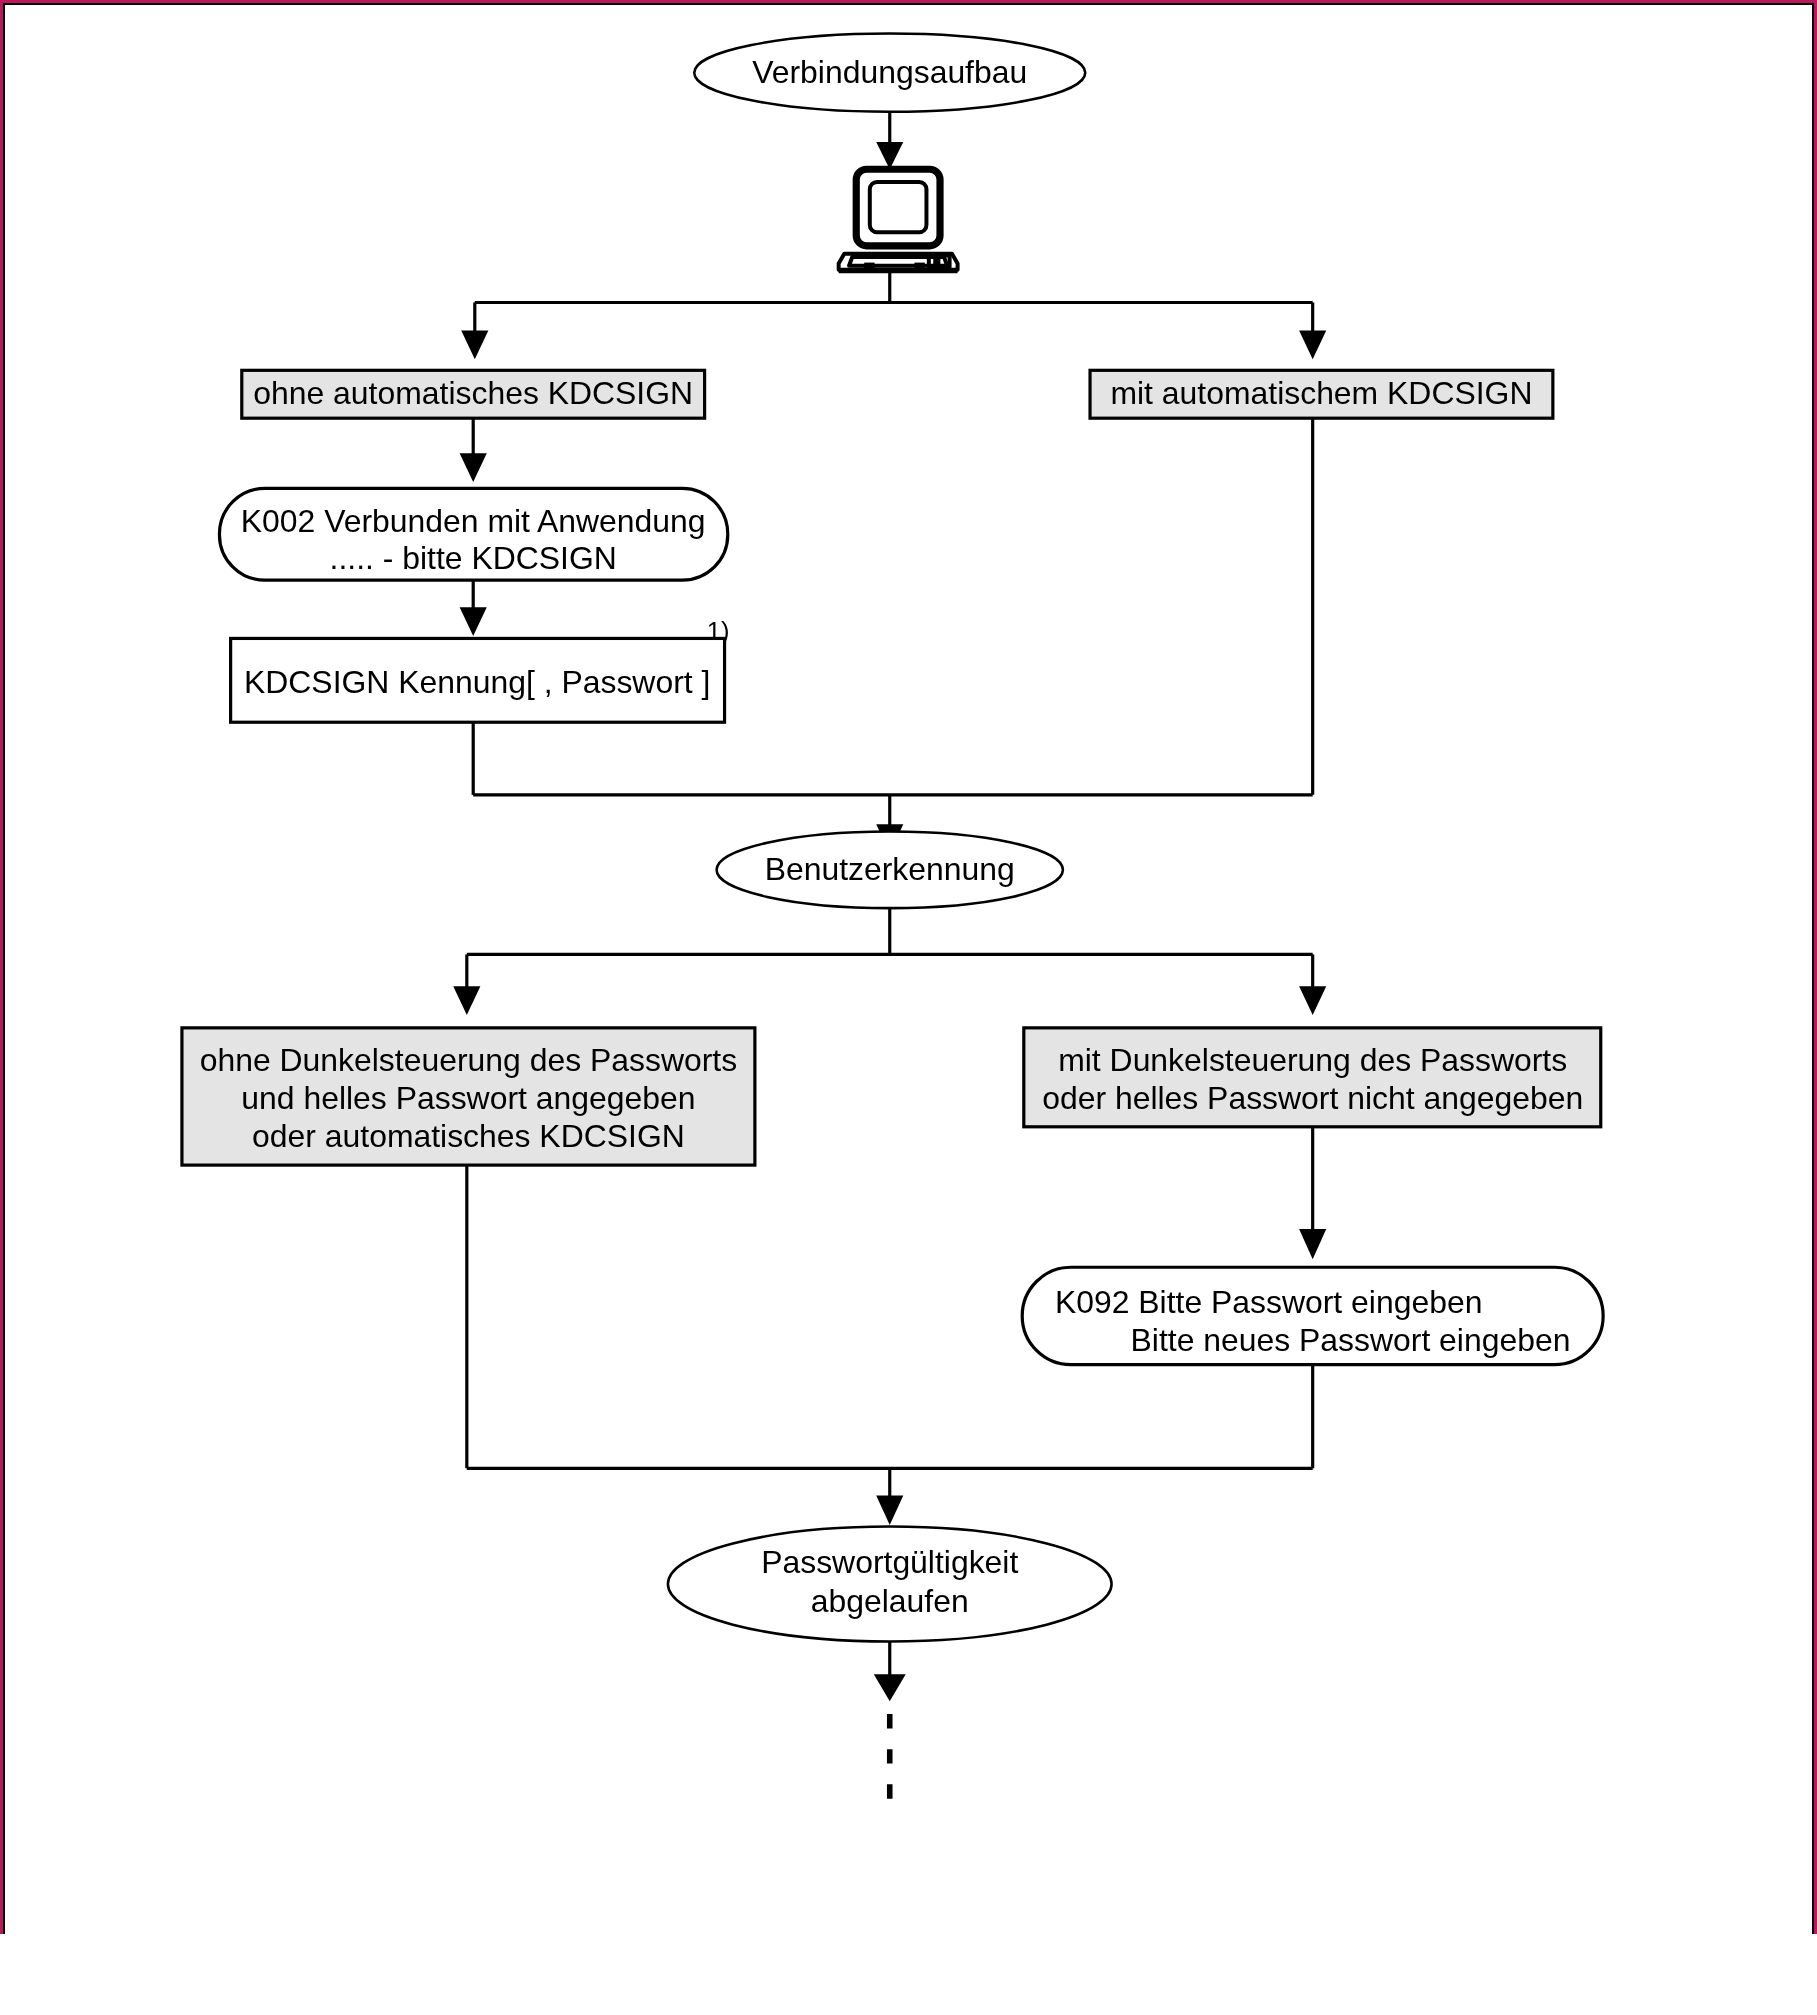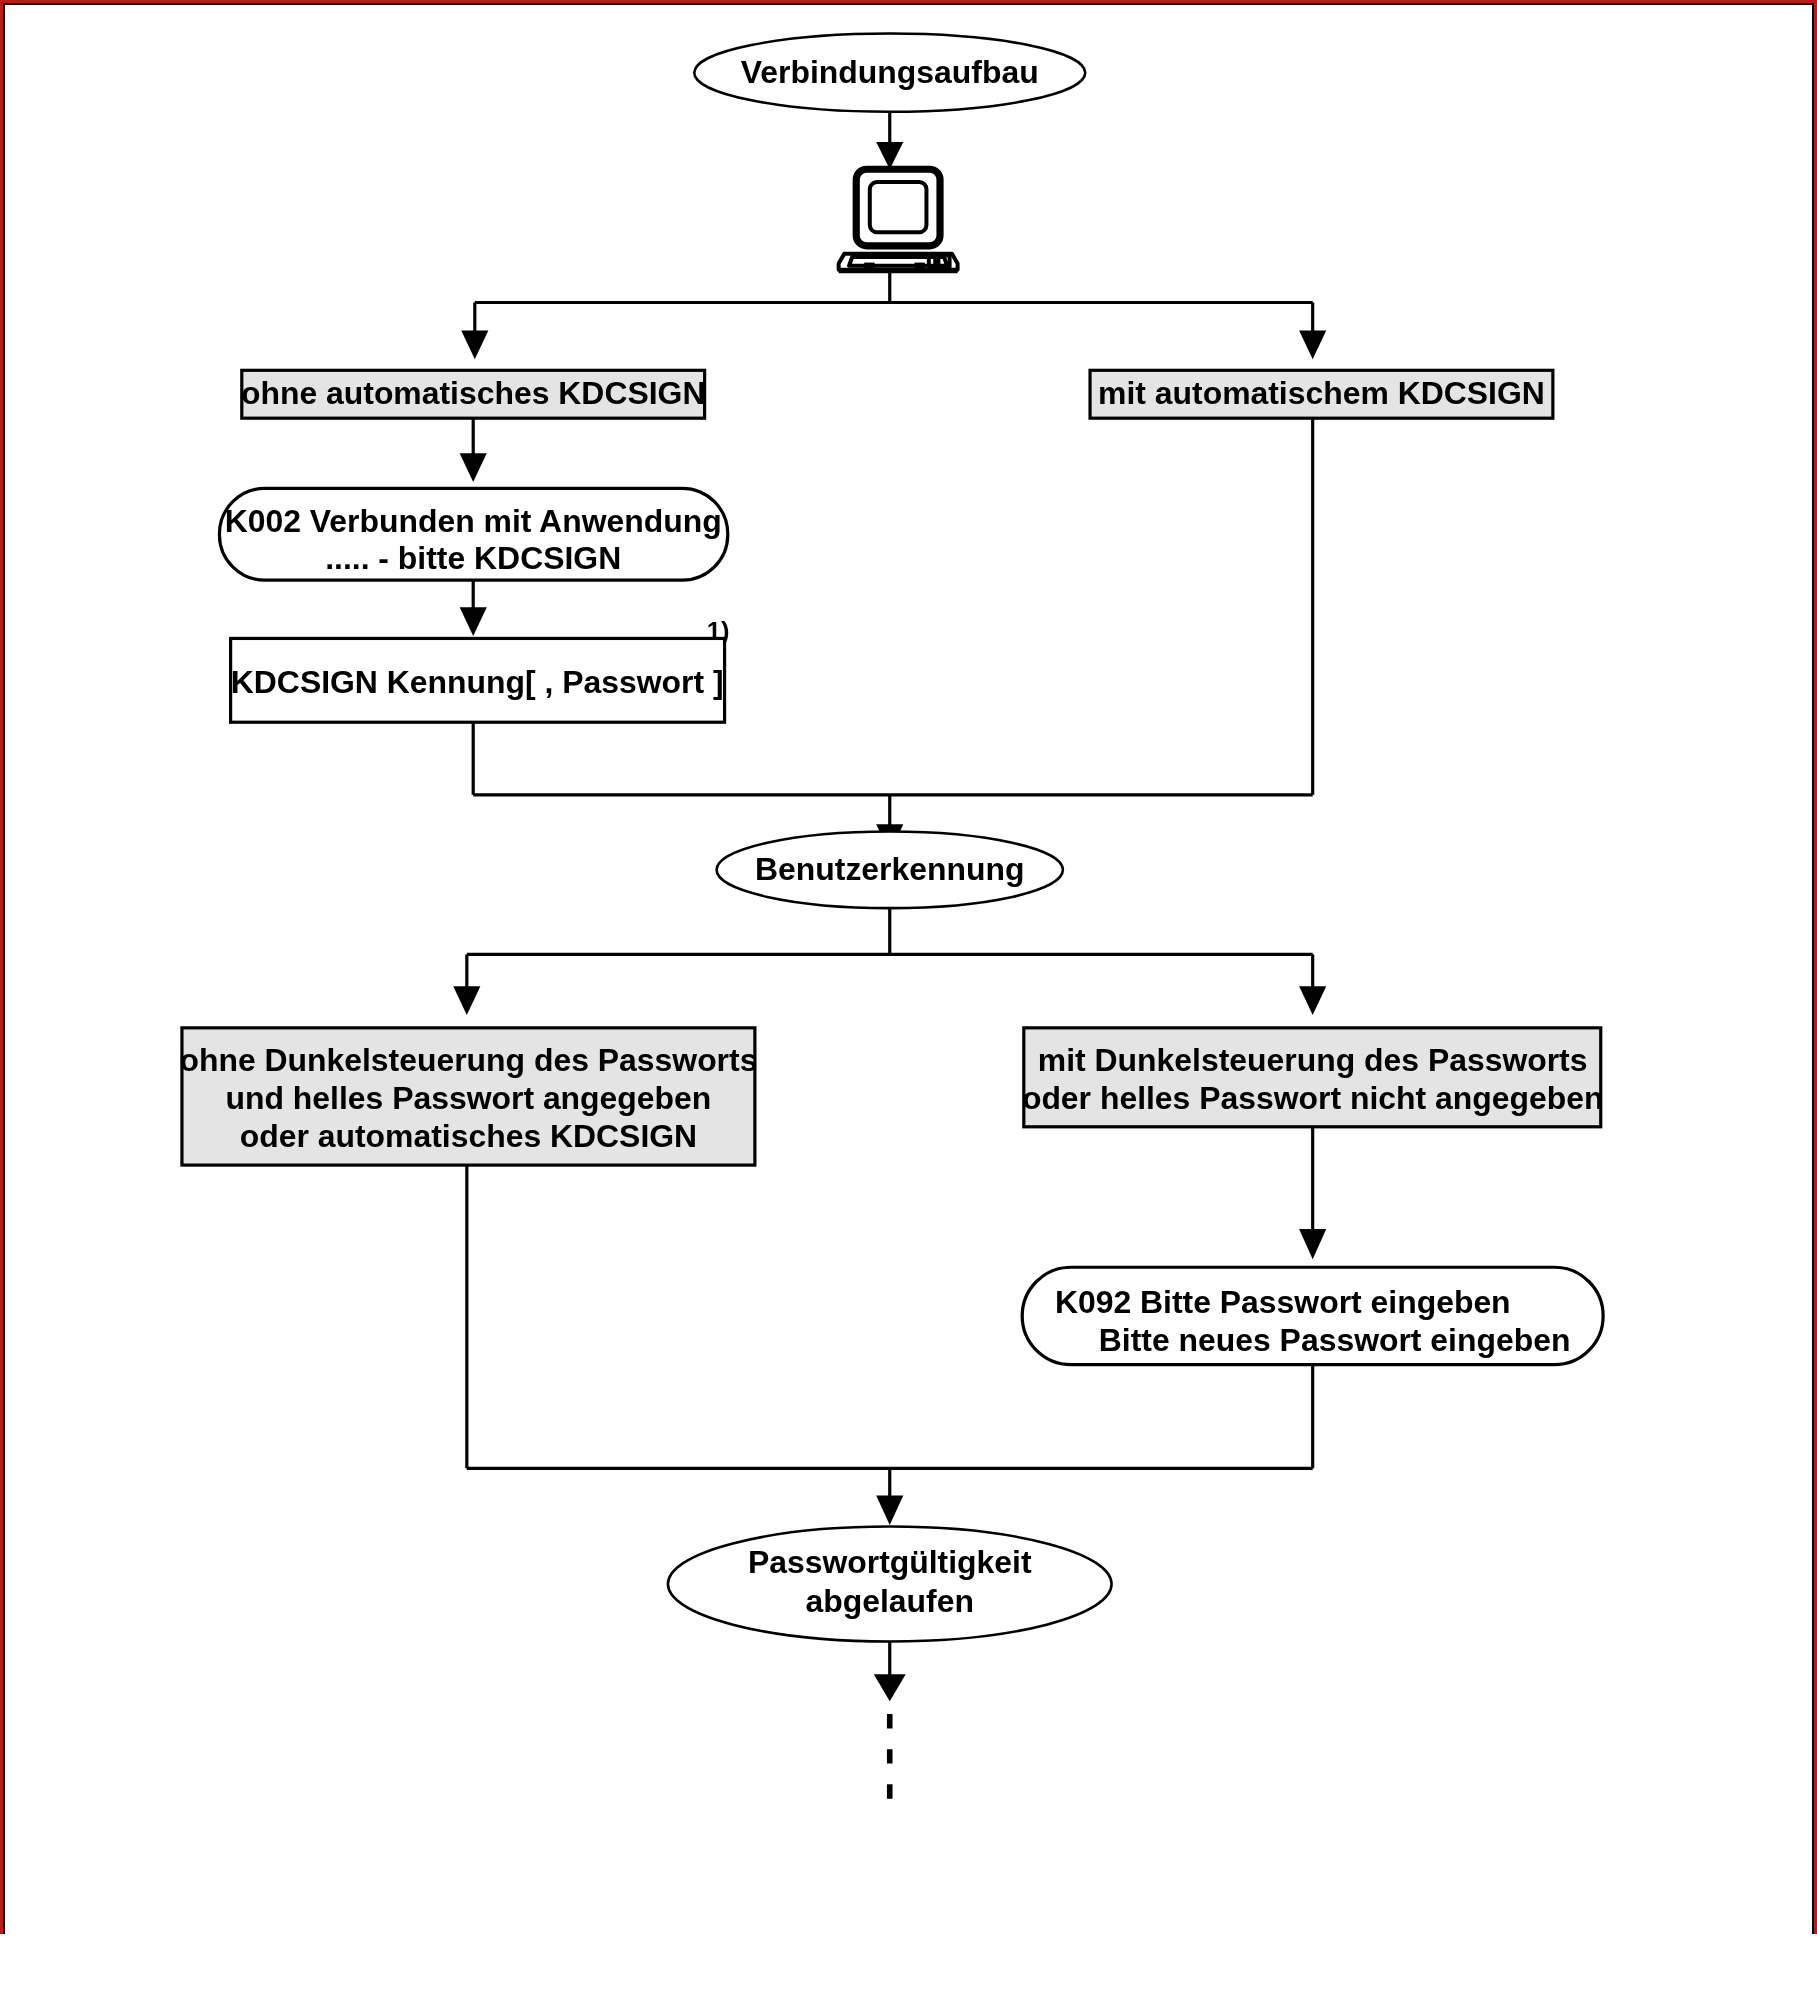--- a/index.html
+++ b/index.html
@@ -7,24 +7,23 @@
     padding: 0;
     background: #ffffff;
   }
   body {
     font-family: "Liberation Sans", sans-serif;
   }
   #page {
     position: relative;
     width: 1817px;
     height: 1934px;
-    background: #b91c1c;
+    background: #be185d;
     box-sizing: border-box;
     overflow: hidden;
-    font-weight: bold;
   }
   #frame {
     position: absolute;
     left: 3.2px;
     top: 3.2px;
     width: 1811px;
     height: 2009px;
     border: 2.4px solid #000000;
     box-sizing: border-box;
     background: #ffffff;

